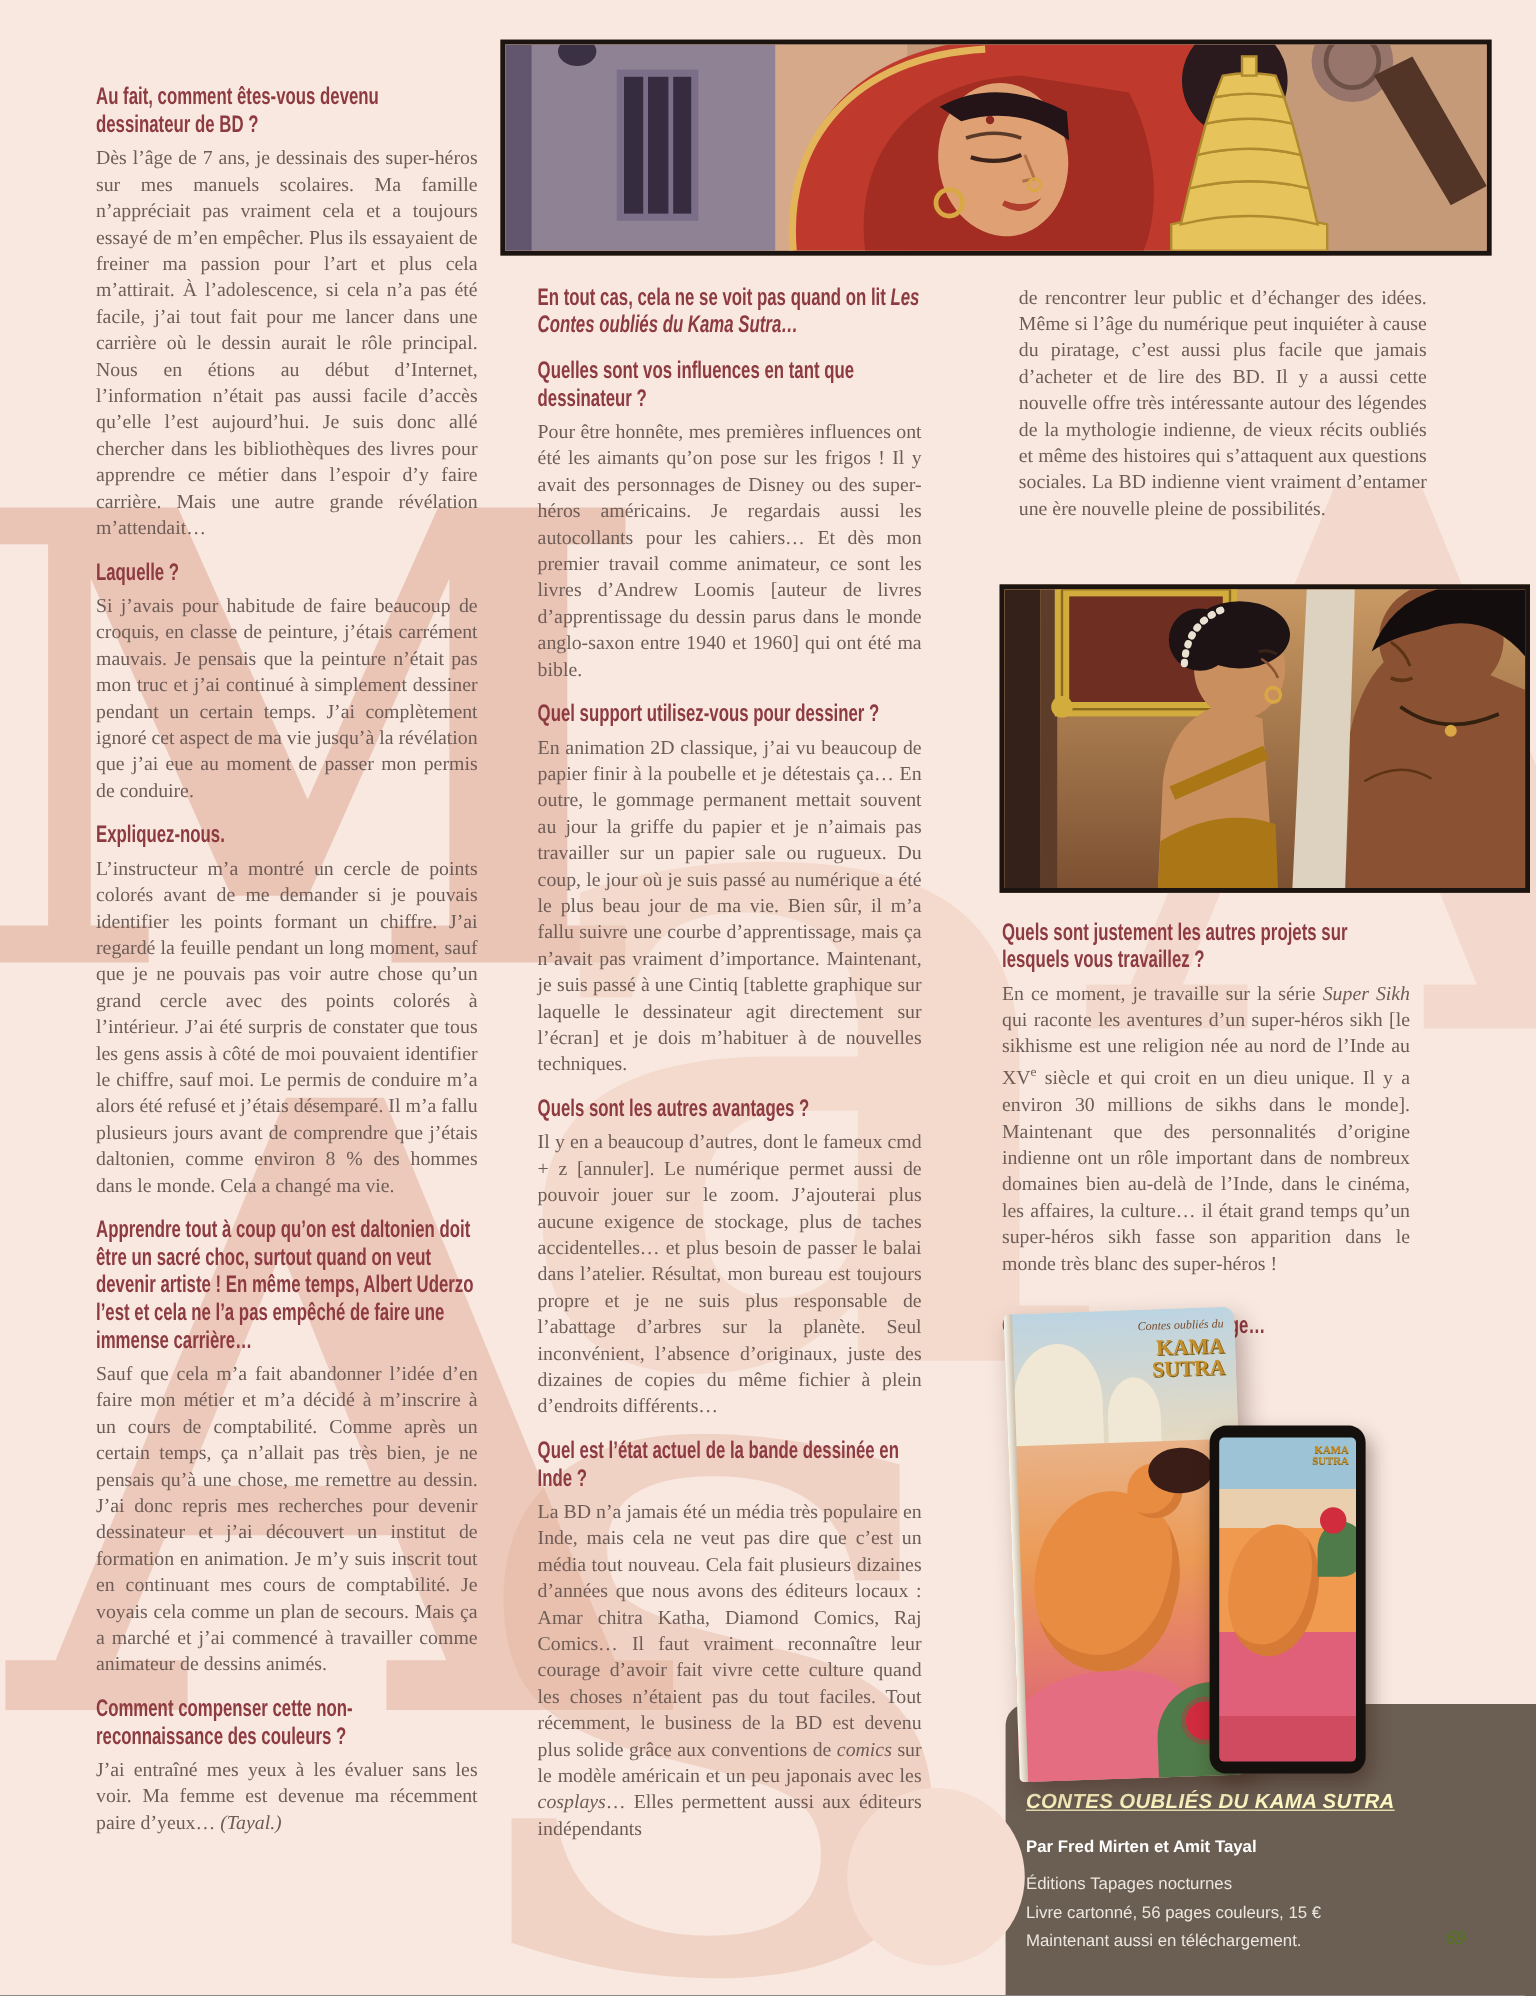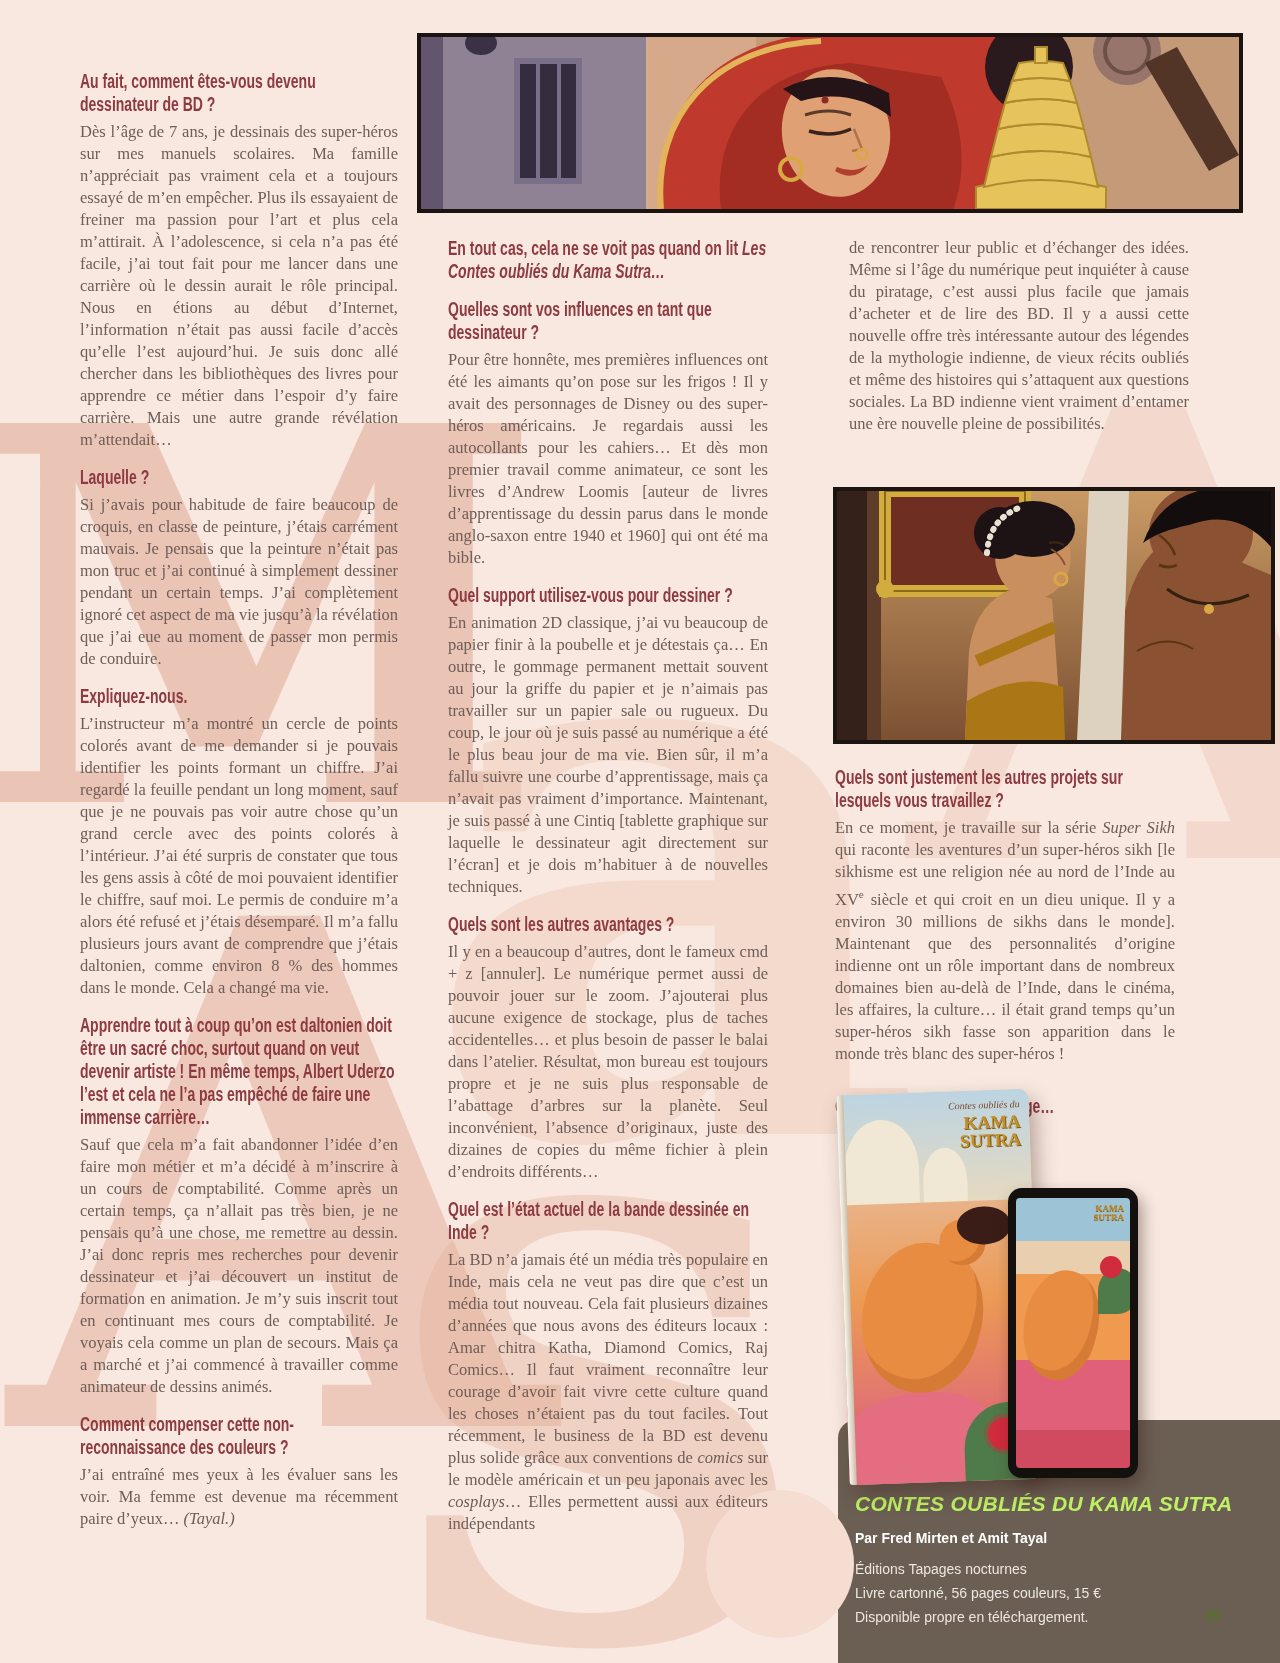--- a/index.html
+++ b/index.html
@@ -29,21 +29,21 @@
   
   .img-frame{position:absolute;z-index:2;border:4px solid #1b1410;box-sizing:border-box;overflow:hidden;}
   .img-top{left:417px;top:33px;width:826px;height:180px;background:#c9a086;}
   .img-mid{left:833px;top:487px;width:442px;height:257px;background:#a8severe;background:#a87a50;}
   .img-frame svg{display:block;width:100%;height:100%;}
 
   
   .panel{position:absolute;left:838px;top:1420px;width:442px;height:243px;background:#6b5e53;
          border-radius:18px 0 0 0;z-index:2;}
   .panel-title{position:absolute;left:17px;top:72px;font-family:"Liberation Sans",sans-serif;
-         font-weight:bold;font-style:italic;font-size:21px;letter-spacing:.3px;color:#bef264;}
+         font-weight:bold;font-style:italic;font-size:17px;letter-spacing:.3px;color:#fef9c3;text-decoration:underline;}
   .panel-byline{position:absolute;left:17px;top:110px;font-family:"Liberation Sans",sans-serif;
          font-weight:bold;font-size:14px;color:#ffffff;}
   .panel-line{position:absolute;left:17px;font-family:"Liberation Sans",sans-serif;
          font-size:14px;color:#ece7e0;}
   .pl0{top:141px;} .pl1{top:165px;} .pl2{top:189px;}
   .page-num{position:absolute;left:1205px;top:1607px;z-index:5;font-family:"Liberation Serif",serif;
          font-style:italic;font-size:16px;color:#4d7c0f;}
   .blob{position:absolute;left:706px;top:1490px;width:148px;height:148px;border-radius:50%;
         background:#f6ddd2;z-index:2;}
 
@@ -211,21 +211,21 @@
       <p class="q"><span>Quels sont justement les autres projets sur lesquels vous travaillez ?</span></p>
       <p class="a"><span>En ce moment, je travaille sur la série </span><span class="it">Super Sikh</span><span> qui raconte les aventures d’un super-héros sikh [le sikhisme est une religion née au nord de l’Inde au XV</span><span class="sup">e</span><span> siècle et qui croit en un dieu unique. Il y a environ 30 millions de sikhs dans le monde]. Maintenant que des personnalités d’origine indienne ont un rôle important dans de nombreux domaines bien au-delà de l’Inde, dans le cinéma, les affaires, la culture… il était grand temps qu’un super-héros sikh fasse son apparition dans le monde très blanc des super-héros !</span></p>
       <p class="q2"><span>On vous souhaite bon courage…</span></p>
     </div>
 
   <div class="panel">
     <div class="panel-title">CONTES OUBLIÉS DU KAMA SUTRA</div>
     <div class="panel-byline">Par Fred Mirten et Amit Tayal</div>
     <div class="panel-line pl0">Éditions Tapages nocturnes</div>
     <div class="panel-line pl1">Livre cartonné, 56 pages couleurs, 15 €</div>
-    <div class="panel-line pl2">Disponible propre en téléchargement.</div>
+    <div class="panel-line pl2">Maintenant aussi en téléchargement.</div>
   </div>
   <div class="blob"></div>
 
   <div class="book">
     <div class="bc-top"></div>
     <div class="bc-arch a1"></div>
     <div class="bc-arch a2"></div>
     <div class="bc-small">Contes oubliés du</div>
     <div class="bc-big">KAMA SUTRA</div>
     <div class="bc-art"></div>

